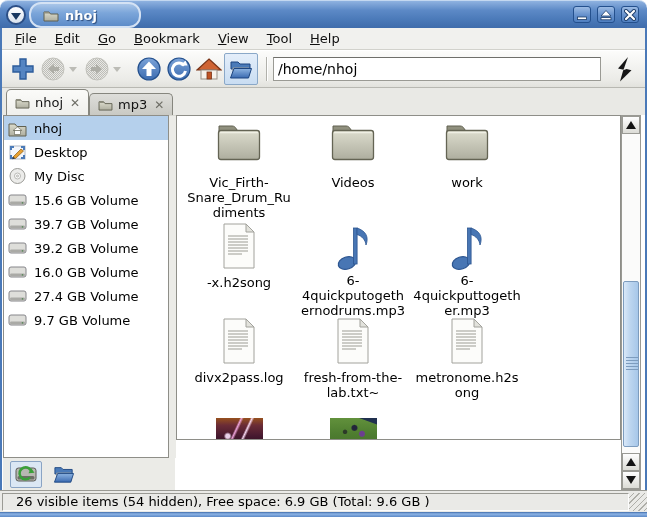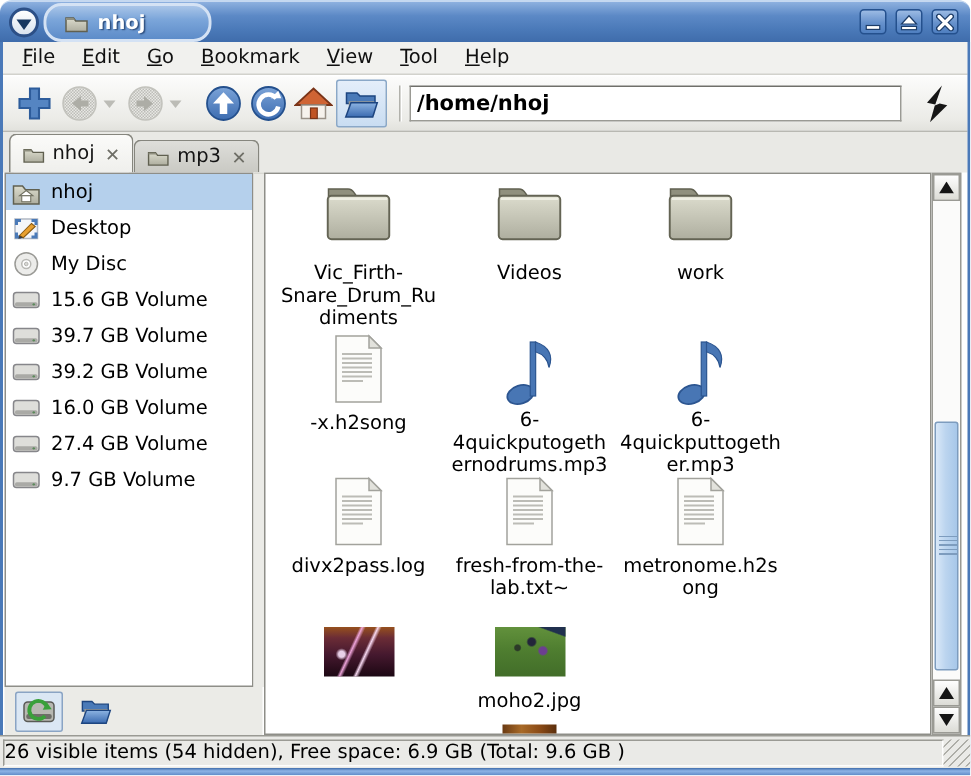--- a/index.html
+++ b/index.html
@@ -32,21 +32,21 @@
 
   
   .toolbar { position:absolute; left:2px; top:51px; width:643px; height:37px;
     background:linear-gradient(180deg,#fcfcfb 0%, #ebebe7 80%, #e2e2dd 100%);
     border-bottom:1px solid #b8b8b2; display:flex; align-items:center; padding:0 6px; }
   .tbtn { height:30px; display:flex; align-items:center; justify-content:center; padding:0 2px; }
   .drop { width:0; height:0; border-left:4px solid transparent; border-right:4px solid transparent; border-top:5px solid #bcbcb6; margin:0 5px 0 1px; }
   .tbtn-toggle { background:linear-gradient(180deg,#e4eefa,#c9ddf2); border:1px solid #8aa8c8; border-radius:2px; height:32px; width:34px; }
   .tb-sep { width:1px; height:24px; background:#b1b1ab; margin:0 6px 0 8px; box-shadow:1px 0 0 #ffffff; }
   .addr { flex:1; height:24px; margin-right:8px; border:1px solid #9a9a94; border-top-color:#6f6f6a;
-    background:#ffffff; font-family:"DejaVu Sans", sans-serif; font-size:14px; padding:4px 4px; color:#000;font-weight:bold; }
+    background:#ffffff; font-family:"DejaVu Sans", sans-serif; font-size:14px; padding:4px 4px; color:#000; }
   .bolt-btn { width:30px; height:30px; display:flex; align-items:center; justify-content:center; }
 
   
   .tabbar { position:absolute; left:2px; top:88px; width:643px; height:27px; background:#e9e9e5; display:flex; align-items:flex-end; padding-left:4px; }
   .tab { display:flex; align-items:center; gap:5px; border:1px solid #86867e; border-bottom:none;
     border-radius:5px 5px 0 0; padding:0 8px; font-size:13px; color:#141414; }
   .tab.active { height:26px; background:linear-gradient(180deg,#fbfbf9,#efefec); position:relative; z-index:2; }
   .tab.inactive { height:22px; background:linear-gradient(180deg,#dededa,#c9c9c3); }
   .tab .close-x { font-size:12px; font-weight:bold; color:#6e6e66; margin-left:2px; }
 
@@ -59,21 +59,21 @@
   .sidebar { position:absolute; left:3px; top:115px; width:166px; height:343px; background:#ffffff;
     border:1px solid #8e8e88; overflow:hidden; }
   .side-item { height:24px; display:flex; align-items:center; gap:7px; padding-left:4px; font-size:13px; color:#000; }
   .side-item.selected { background:#b5d0ec; }
   .side-bottom { position:absolute; left:3px; top:458px; width:172px; height:32px; background:#ebebe7; display:flex; align-items:center; gap:6px; padding-left:7px; }
   .sbtn { width:32px; height:27px; display:flex; align-items:center; justify-content:center; border-radius:2px; }
   .sbtn.selected { background:#dbe7f4; border:1px solid #8aa4c4; }
 
   .splitter { position:absolute; left:169px; top:115px; width:7px; height:343px; background:#ebebe7; border-top:1px solid #d8d8d2; }
 
-  .filepane { position:absolute; left:176px; top:115px; width:445px; height:375px; background:#ffffff;
+  .filepane { position:absolute; left:176px; top:115px; width:445px; height:325px; background:#ffffff;
     border:1px solid #8e8e88; overflow:hidden; }
   .grid { position:absolute; left:5px; top:6px; display:grid; grid-template-columns:114px 114px 114px;
     grid-template-rows:100px 95px 92px 78px; }
   .cell { display:flex; flex-direction:column; align-items:center; }
   .islot { height:52px; display:flex; align-items:flex-start; justify-content:center; }
   .islot.mid { align-items:center; height:50px; }
   .fname { width:110px; text-align:center; font-size:13px; line-height:15px; color:#000; overflow-wrap:anywhere; margin-top:1px; }
 
   
   .thumb-moho { width:30px; height:46px; margin-top:2px;
@@ -98,21 +98,21 @@
   
   .scrollbar { position:absolute; left:621px; top:115px; width:20px; height:375px; background:#fbfbfa; border:1px solid #9a9a94; }
   .sc-btn { position:absolute; left:0; width:18px; height:18px; background:linear-gradient(180deg,#fefefe,#dcdcd6); border:1px solid #9a9a94; display:flex; align-items:center; justify-content:center; }
   .sc-thumb { position:absolute; left:1px; top:165px; width:16px; height:166px; border:1px solid #7d9cbe; border-radius:2px;
     background:linear-gradient(90deg,#d9e8f8 0%, #bcd5ef 45%, #a7c7e9 100%); }
   .sc-grip { position:absolute; left:1px; top:50%; margin-top:-7px; width:12px; height:14px;
     background:repeating-linear-gradient(180deg,#7d9cbe 0 1px, rgba(0,0,0,0) 1px 3px); margin-left:1px; }
 
   
   .statusbar { position:absolute; left:0; top:490px; width:647px; height:22px; background:#eaeae7; border-top:1px solid #9a9a94; display:flex; align-items:center; }
-  .status-field { flex:1; height:18px; margin-left:2px; border:1px solid #9a9a94; border-bottom-color:#fdfdfd; border-right-color:#fdfdfd; background:#eaeae7; font-size:13px; color:#000; display:flex; align-items:center; padding-left:0; }
+  .status-field { flex:1; height:18px; margin-left:2px; border:1px solid #9a9a94; border-bottom-color:#fdfdfd; border-right-color:#fdfdfd; background:#eaeae7; font-size:13px; color:#000; display:flex; align-items:center; padding-left:13px; }
   .resize-grip { width:18px; height:18px; background:repeating-linear-gradient(135deg, rgba(0,0,0,0) 0 3px, #aeaea8 3px 4px); }
 
   svg { display:block; }
 </style>
 </head>
 <body>
 
 <div class="screen">
 
   <svg width="0" height="0" style="position:absolute">

